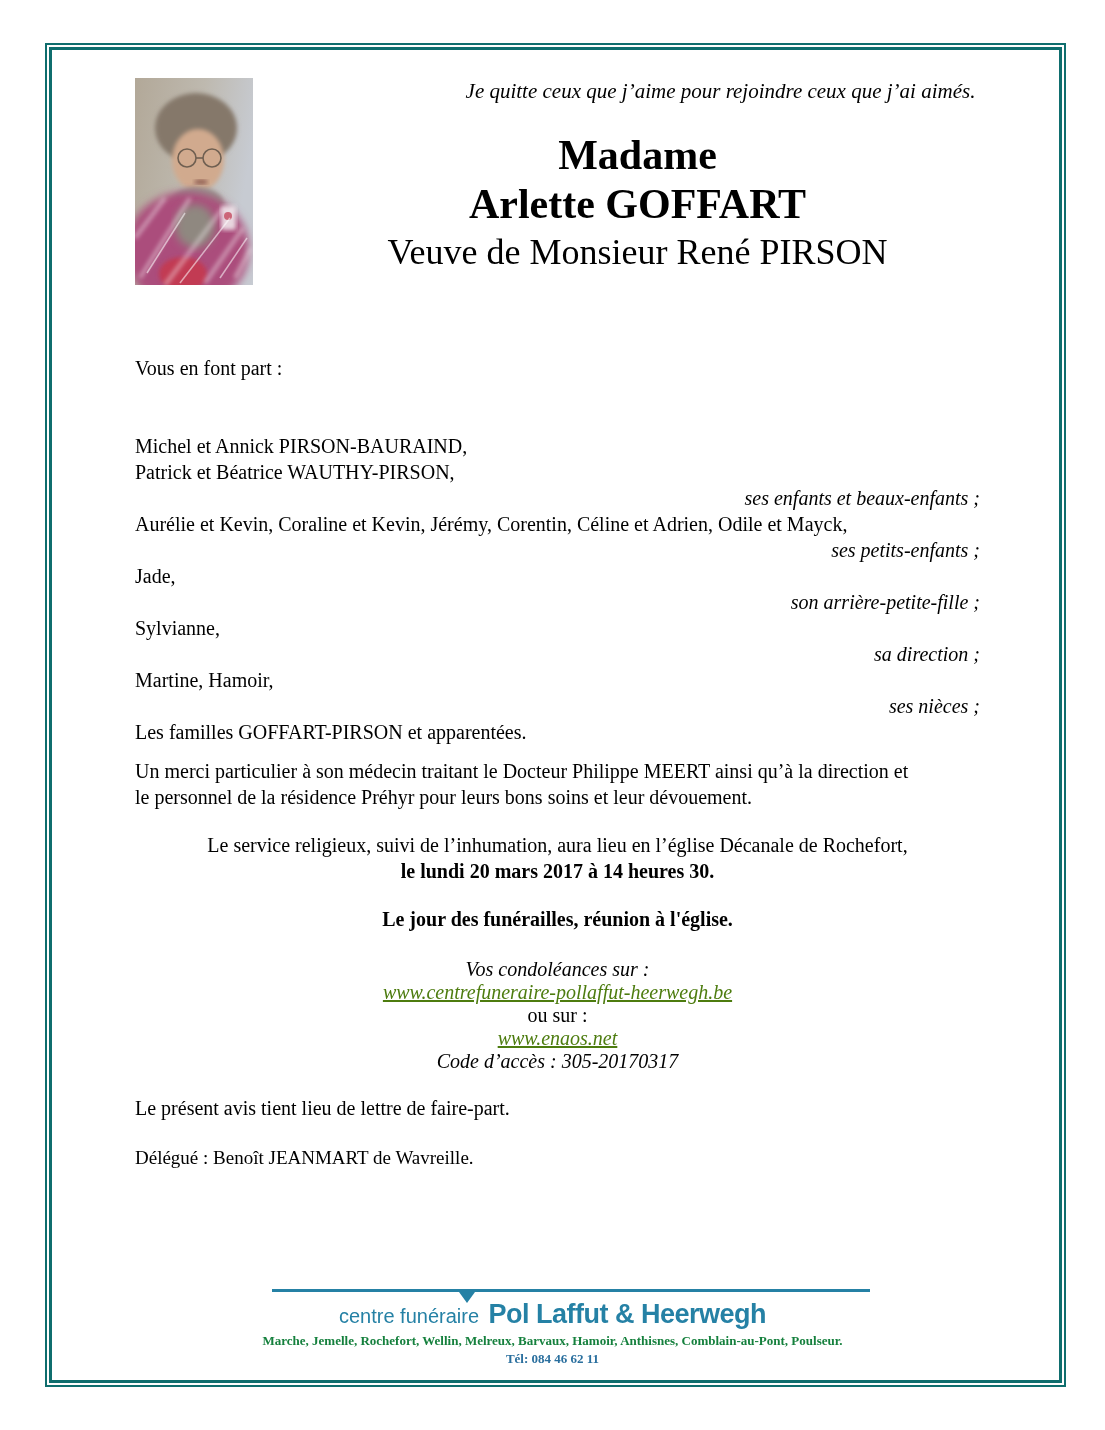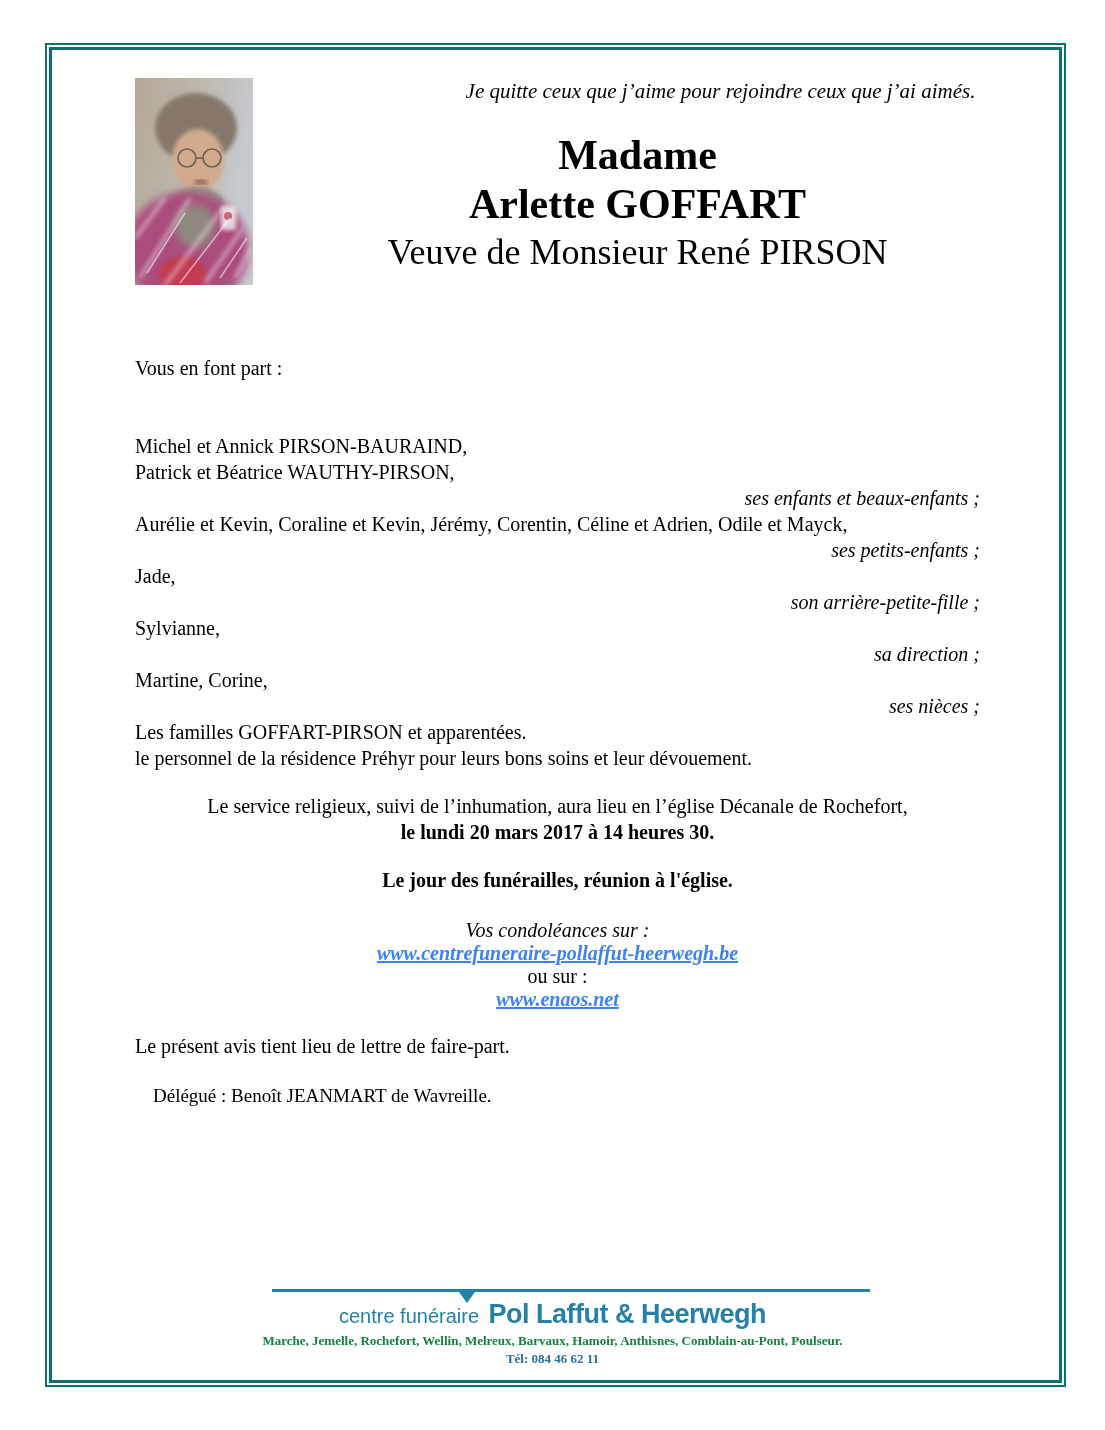--- a/index.html
+++ b/index.html
@@ -28,23 +28,23 @@
   .line { display:block; }
   .r { text-align:right; font-style:italic; }
   .c { text-align:center; }
   .b { font-weight:bold; }
   .mt26 { margin-top:26px; }
   .mt24 { margin-top:24px; }
   .mt22 { margin-top:22px; }
   .mt13 { margin-top:13px; }
   .cond { line-height:23px; }
   .cond-i { font-style:italic; }
-  .weblink { color:#3b82f6; font-weight:bold; font-style:italic;
+  .weblink { color:#4d7c0f; font-weight:normal; font-style:italic;
              text-decoration:underline; cursor:pointer;text-align:center; }
-  .delegate { font-size:19px;margin-left:18px; }
+  .delegate { font-size:19px; }
 
   
   .footer { position:absolute; left:0; right:0; top:1289px; text-align:center; }
   .footer-rule { width:598px; height:3px; background:#2581a5; margin-left:267px; }
   .footer-logo { display:inline-block; position:relative; margin-top:7px;
                  font-family:"Liberation Sans","DejaVu Sans",sans-serif; color:#2581a5;
                  white-space:nowrap; }
   .logo-small { font-size:20px; }
   .logo-big { font-size:27px; font-weight:bold; letter-spacing:-0.5px; margin-left:5px; }
   .logo-triangle { position:absolute; left:120px; top:-7px; width:0; height:0;
@@ -122,36 +122,38 @@
 
     <div class="line" style="margin-top:52px">Michel et Annick PIRSON-BAURAIND,</div>
     <div class="line">Patrick et Béatrice WAUTHY-PIRSON,</div>
     <div class="line r">ses enfants et beaux-enfants ;</div>
     <div class="line">Aurélie et Kevin, Coraline et Kevin, Jérémy, Corentin, Céline et Adrien, Odile et Mayck,</div>
     <div class="line r">ses petits-enfants ;</div>
     <div class="line">Jade,</div>
     <div class="line r">son arrière-petite-fille ;</div>
     <div class="line">Sylvianne,</div>
     <div class="line r">sa direction ;</div>
-    <div class="line">Martine, Corine,</div>
+    <div class="line">Martine, Hamoir,</div>
     <div class="line r">ses nièces ;</div>
     <div class="line">Les familles GOFFART-PIRSON et apparentées.</div>
 
+    <div class="line mt13">Un merci particulier à son médecin traitant le Docteur Philippe MEERT ainsi qu’à la direction et</div>
     <div class="line">le personnel de la résidence Préhyr pour leurs bons soins et leur dévouement.</div>
 
     <div class="line c mt22">Le service religieux, suivi de l’inhumation, aura lieu en l’église Décanale de Rochefort,</div>
     <div class="line c b">le lundi 20 mars 2017 à 14 heures 30.</div>
 
 
     <div class="line c b mt22">Le jour des funérailles, réunion à l'église.</div>
 
     <div class="line c cond cond-i mt26">Vos condoléances sur :</div>
     <div class="line c cond"><a class="weblink">www.centrefuneraire-pollaffut-heerwegh.be</a></div>
     <div class="line c cond">ou sur :</div>
     <div class="line c cond"><a class="weblink">www.enaos.net</a></div>
+    <div class="line c cond cond-i">Code d’accès : 305-20170317</div>
 
     <div class="line mt22">Le présent avis tient lieu de lettre de faire-part.</div>
 
     <div class="line mt24 delegate">Délégué : Benoît JEANMART de Wavreille.</div>
 
   </div>
 
   <div class="footer">
     <div class="footer-rule"></div>
     <div>

